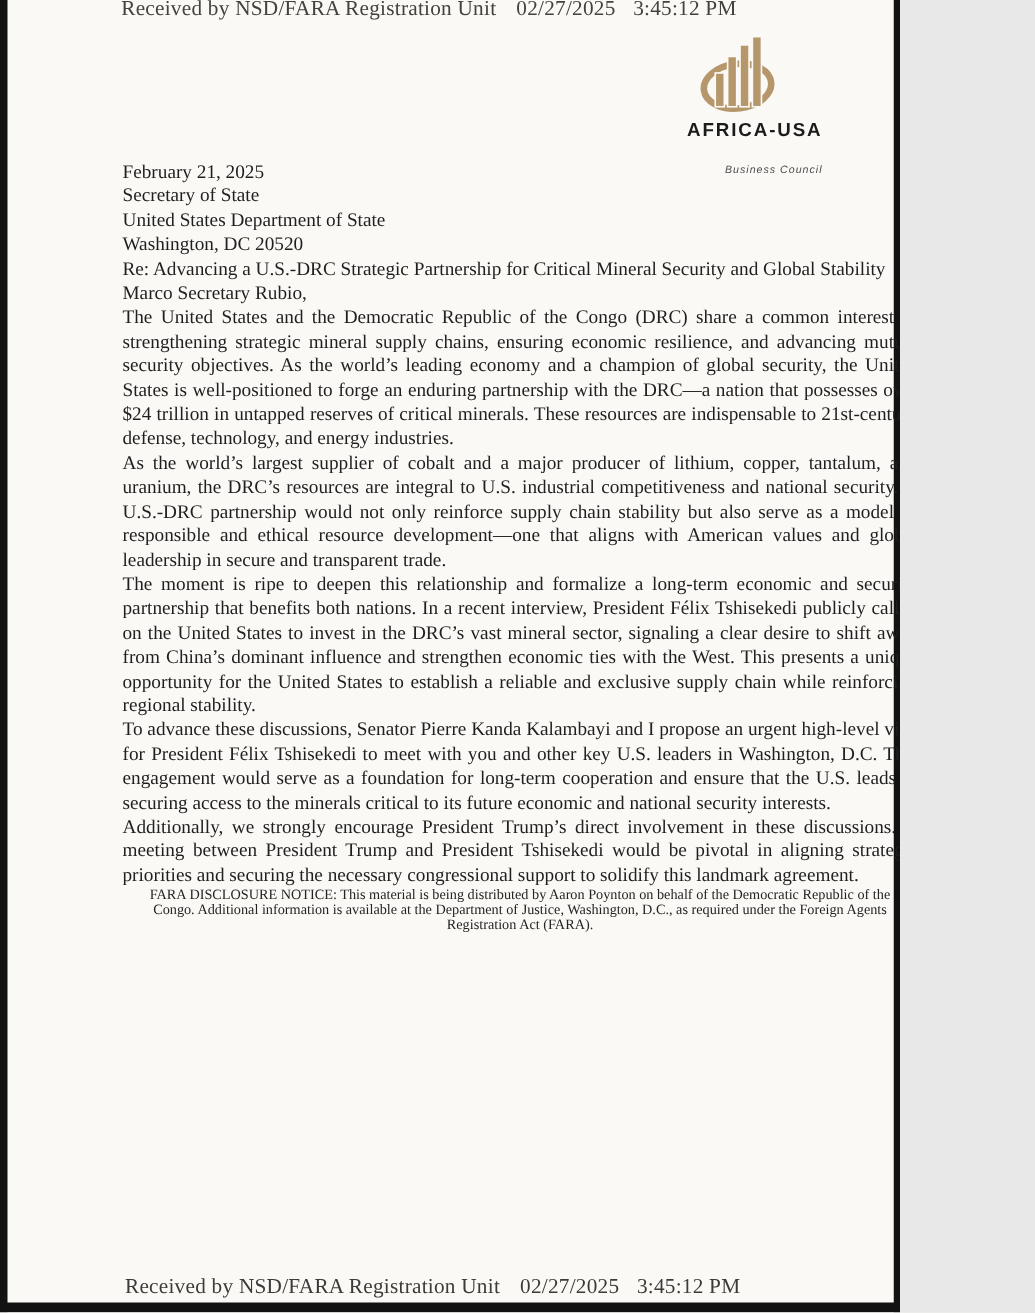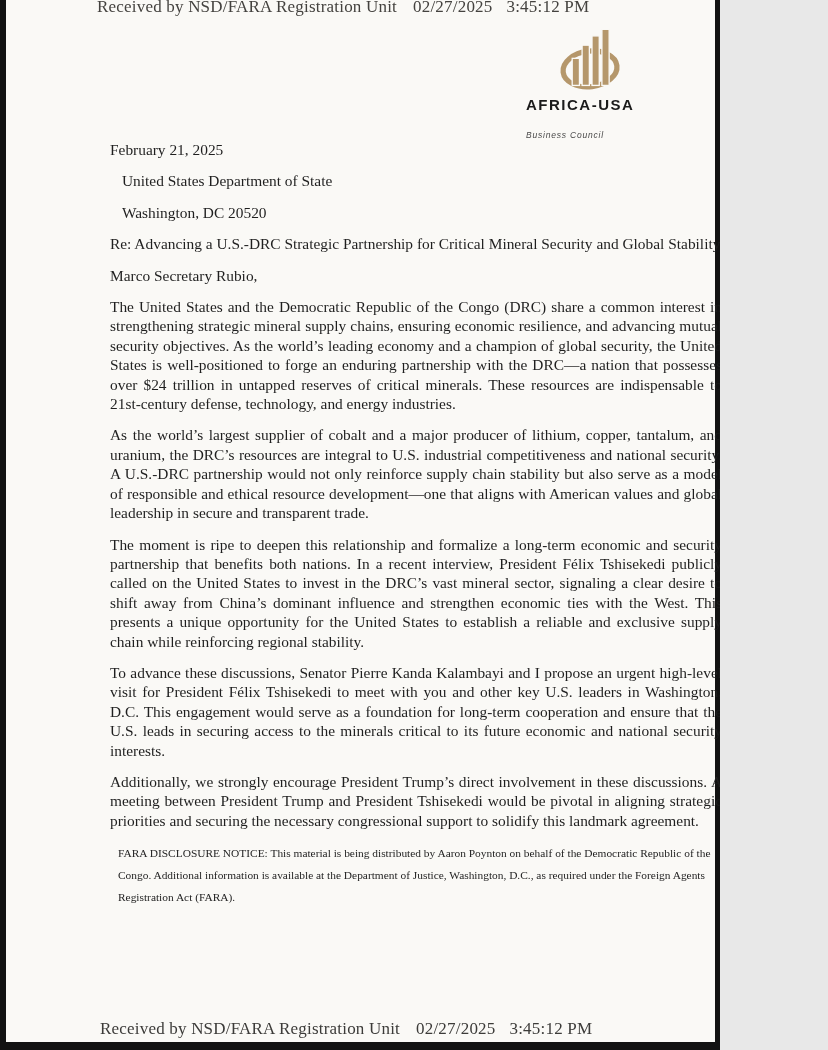--- a/index.html
+++ b/index.html
@@ -34,21 +34,21 @@
   .stamp-bottom { left: 100px; top: 1019px; color: #3c3b39; }
   .stamp .stamp-date { margin-left: 16px; }
   .stamp .stamp-time { margin-left: 14px; }
 
   
   .logo {
     position: absolute;
     top: 28px;
     right: 62px;
     width: 132px;
-    text-align: left;
+    text-align: right;
     font-family: "Liberation Sans", sans-serif;
   }
   .logo svg { display: block; margin: 0 auto; }
   .logo-name {
     margin-top: 2px;
     font-size: 15px;
     font-weight: bold;
     letter-spacing: 1.5px;
     color: #1b1b1b;
   }
@@ -62,35 +62,35 @@
 
   
   .letter {
     position: absolute;
     left: 98px;
     top: 128px;
     width: 636px;
     font-size: 15.4px;
     line-height: 19.4px;
   }
-  .letter p, .letter div { margin: 12px; }
+  .letter p, .letter div { margin: 0; }
   .block-date      { margin-bottom: 19px; }
   .block-recipient { margin-bottom: 17px; }
   .block-subject   { margin-bottom: 16px; }
   .block-salute    { margin-bottom: 16px; }
   .para {
     text-align: justify;
     margin-bottom: 16px;
   }
   .disclosure {
     margin-top: 16px;
     padding: 0 8px;
     font-size: 11.4px;
-    line-height: 22px;
-    text-align: left;
+    line-height: 12px;
+    text-align: center;
     color: #242424;
   }
 </style>
 </head>
 <body>
 
 <div class="photo">
 
   <div class="edge edge-left"></div>
   <div class="edge edge-right"></div>
@@ -109,20 +109,21 @@
       <rect x="75" y="2" width="11" height="85" stroke="#faf9f6" stroke-width="2" fill="#b5976b"></rect>
     </svg>
     <div class="logo-name">AFRICA-USA</div>
     <div class="logo-sub">Business Council</div>
   </div>
 
   <div class="letter">
     <p class="block-date">February 21, 2025</p>
 
     <div class="block-recipient">
+      <div>Secretary of State</div>
       <div>United States Department of State</div>
       <div>Washington, DC 20520</div>
     </div>
 
     <p class="block-subject">Re: Advancing a U.S.-DRC Strategic Partnership for Critical Mineral Security and Global Stability</p>
 
     <p class="block-salute">Marco Secretary Rubio,</p>
 
     <p class="para">The United States and the Democratic Republic of the Congo (DRC) share a common interest in strengthening strategic mineral supply chains, ensuring economic resilience, and advancing mutual security objectives. As the world’s leading economy and a champion of global security, the United States is well-positioned to forge an enduring partnership with the DRC—a nation that possesses over $24 trillion in untapped reserves of critical minerals. These resources are indispensable to 21st-century defense, technology, and energy industries.</p>
     <p class="para">As the world’s largest supplier of cobalt and a major producer of lithium, copper, tantalum, and uranium, the DRC’s resources are integral to U.S. industrial competitiveness and national security. A U.S.-DRC partnership would not only reinforce supply chain stability but also serve as a model of responsible and ethical resource development—one that aligns with American values and global leadership in secure and transparent trade.</p>

